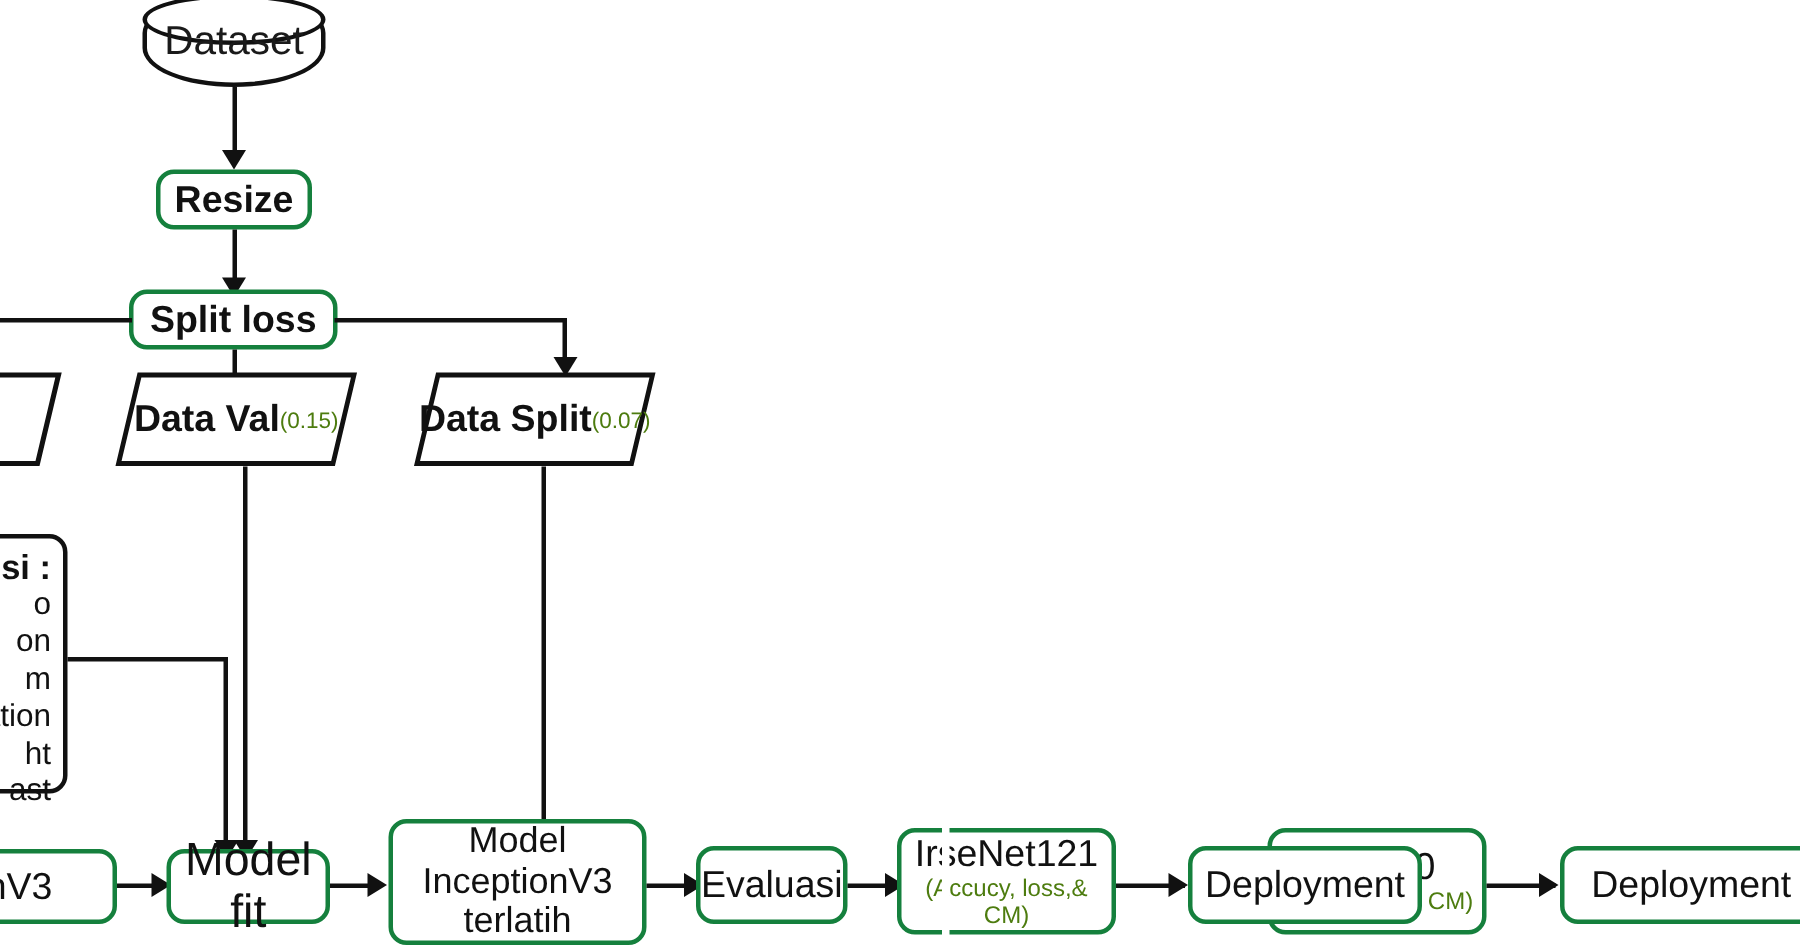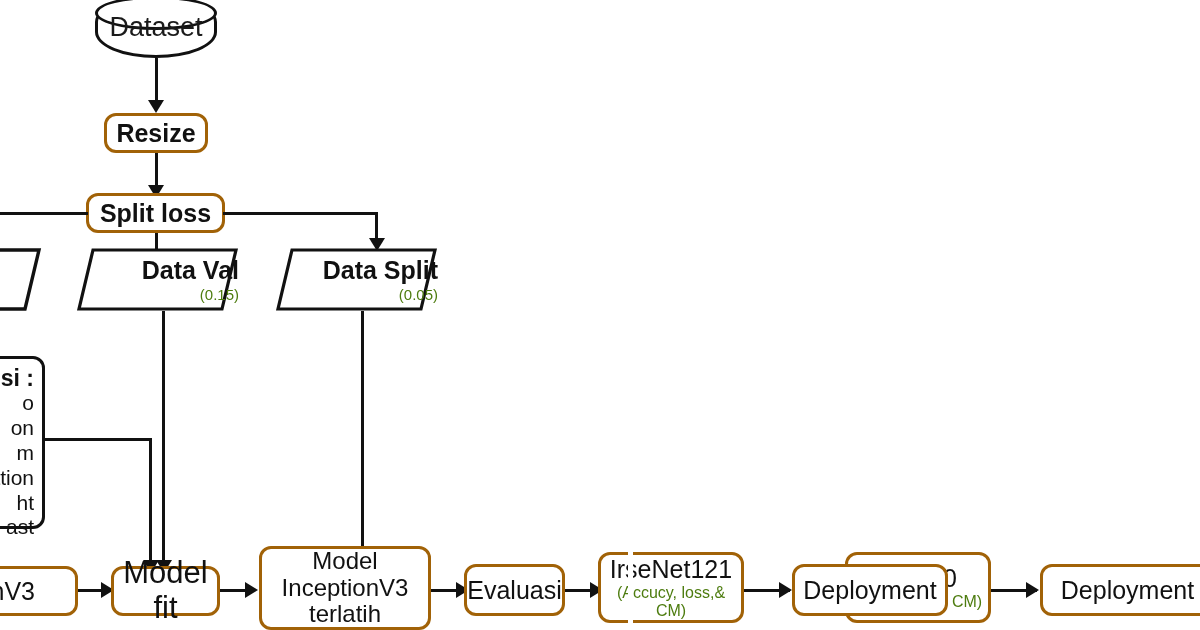--- a/index.html
+++ b/index.html
@@ -4,41 +4,41 @@
 <title>ML Pipeline Flowchart</title>
 <style>
   html,body{margin:0;padding:0;background:#ffffff;}
   body{width:1200px;height:630px;overflow:hidden;
        font-family:"Liberation Sans","DejaVu Sans",sans-serif;color:#1a1a1a;}
   #stage{position:relative;width:1200px;height:630px;background:#fff;}
 
   
   .node{position:absolute;box-sizing:border-box;display:flex;
         flex-direction:column;align-items:center;justify-content:center;
-        background:#ffffff;border:3px solid #a16207;color:#111;
+        background:#ffffff;border:3px solid #15803d;color:#111;
         text-align:center;line-height:1.12;}
   .rounded{border-radius:12px;}
   .bold{font-weight:bold;}
   .n-lbl{display:block;}
   .sub{font-size:15px;color:#4d7c0f;font-weight:normal;margin-top:1px;}
 
   
   .cyl{position:absolute;box-sizing:border-box;background:#fff;
        border:3px solid #111;border-radius:50%/26px;
        display:flex;align-items:center;justify-content:center;}
   .cyl .cap{position:absolute;left:-3px;right:-3px;top:-3px;height:34px;
             border:3px solid #111;border-radius:50%;background:#fff;
             box-sizing:border-box;}
   .cyl .txt{position:relative;z-index:3;font-size:27px;}
 
   
   .para{position:absolute;box-sizing:border-box;}
   .para svg{position:absolute;inset:0;width:100%;height:100%;}
-  .para .ptxt{position:absolute;inset:0;display:flex;flex-direction:column;
-              align-items:flex-end;justify-content:center;z-index:2;
+  .para .ptxt{position:absolute;inset:0;display:flex;flex-direction:row;
+              align-items:center;justify-content:center;z-index:2;
               font-weight:bold;font-size:25px;color:#111;}
 
   
   .ln{position:absolute;background:#111;}
   .lnv{width:3px;}
   .lnh{height:3px;}
   .arrow{position:absolute;width:0;height:0;}
   .arr-down{border-left:8px solid transparent;border-right:8px solid transparent;
             border-top:13px solid #111;}
   .arr-right{border-top:8px solid transparent;border-bottom:8px solid transparent;
@@ -103,21 +103,21 @@
       <span class="sub">(0.15)</span>
     </div>
   </div>
 
   <div class="para" style="left:275px;top:247px;width:163px;height:65px;">
     <svg viewBox="0 0 163 65" preserveAspectRatio="none">
       <polygon points="17,3 160,3 146,62 3,62" fill="#fff" stroke="#111" stroke-width="3.2"></polygon>
     </svg>
     <div class="ptxt">
       <span>Data Split</span>
-      <span class="sub">(0.05)</span>
+      <span class="sub">(0.07)</span>
     </div>
   </div>
 
   <div id="aug" style="left:-60px;top:356px;width:105px;height:173px;">
     <div class="aug-h">si :</div>
     <div class="aug-i">o</div>
     <div class="aug-i">on</div>
     <div class="aug-i">m</div>
     <div class="aug-i">ation</div>
     <div class="aug-i">ht</div>

